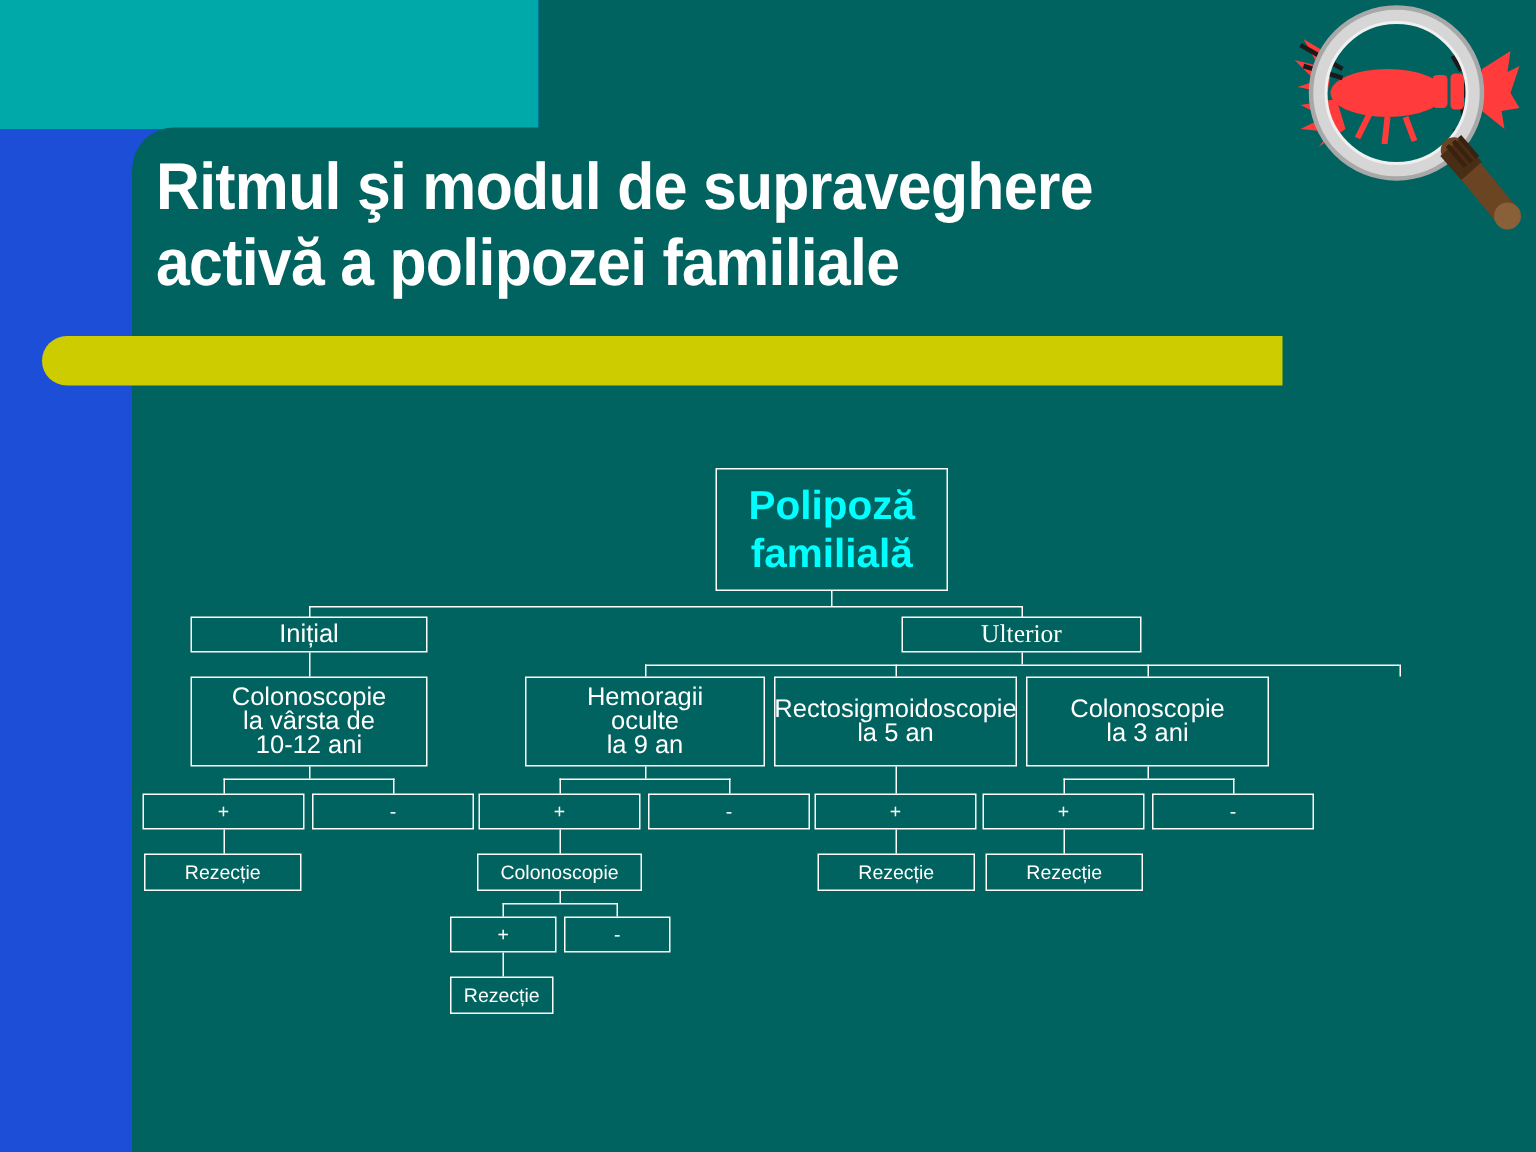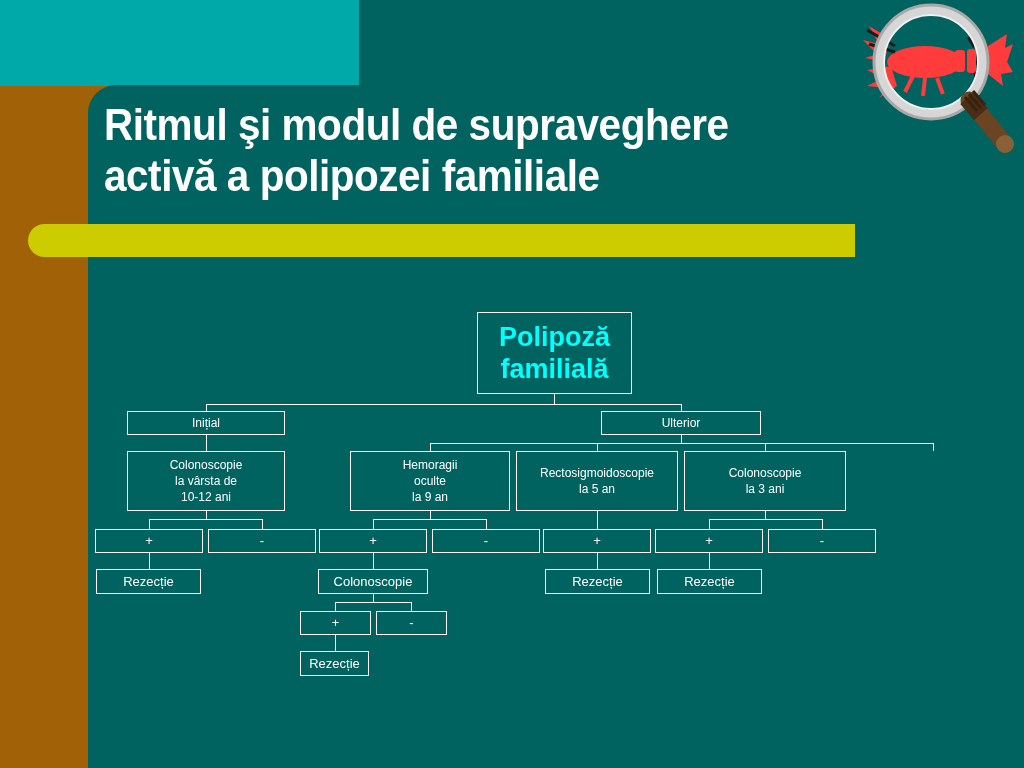--- a/index.html
+++ b/index.html
@@ -10,21 +10,21 @@
     width: 1024px;
     height: 768px;
     overflow: hidden;
     font-family: "Liberation Sans", sans-serif;
     background: #00a9a9;
   }
   #slide {
     position: relative;
     width: 1024px;
     height: 768px;
-    background: #a16207;
+    background: #1d4ed8;
     overflow: hidden;
   }
   
   .teal-band {
     position: absolute;
     left: 0;
     top: 0;
     width: 359px;
     height: 86px;
     background: #00a9a9;
@@ -90,21 +90,21 @@
     width: 1024px;
     height: 608px;
     pointer-events: none;
   }
   .node {
     position: absolute;
     box-sizing: border-box;
     border: 1px solid #ffffff;
     color: #ffffff;
     font-family: "Liberation Sans", sans-serif;
-    font-size: 12px;
+    font-size: 17px;
     line-height: 16px;
     text-align: center;
     display: flex;
     flex-direction: column;
     align-items: center;
     justify-content: center;
     white-space: pre-line;
     background: transparent;
   }
   .node.root {
@@ -183,21 +183,21 @@
     <div class="node root" style="left:477px; top:312px; width:155px; height:82px;">Polipoză
 familială</div>
 
     <div class="conn v" style="left:554px; top:394px; height:10px;"></div>
 
     <div class="conn h" style="left:206px; top:404px; width:476px;"></div>
     <div class="conn v" style="left:206px; top:404px; height:8px;"></div>
     <div class="conn v" style="left:681px; top:404px; height:8px;"></div>
 
     <div class="node" style="left:127px; top:411px; width:158px; height:24px;">Inițial</div>
-    <div class="node" style="left:601px; top:411px; width:160px; height:24px;">Ulterior</div>
+    <div class="node" style="left:601px; top:411px; width:160px; height:24px;font-family:Liberation Serif, serif;">Ulterior</div>
 
     <div class="conn v" style="left:206px; top:435px; height:16px;"></div>
     <div class="node" style="left:127px; top:451px; width:158px; height:60px;">Colonoscopie
 la vârsta de
 10-12 ani</div>
 
     <div class="conn v" style="left:681px; top:435px; height:8px;"></div>
     <div class="conn h" style="left:430px; top:443px; width:503px;"></div>
     <div class="conn v" style="left:430px; top:443px; height:8px;"></div>
     <div class="conn v" style="left:597px; top:443px; height:8px;"></div>

